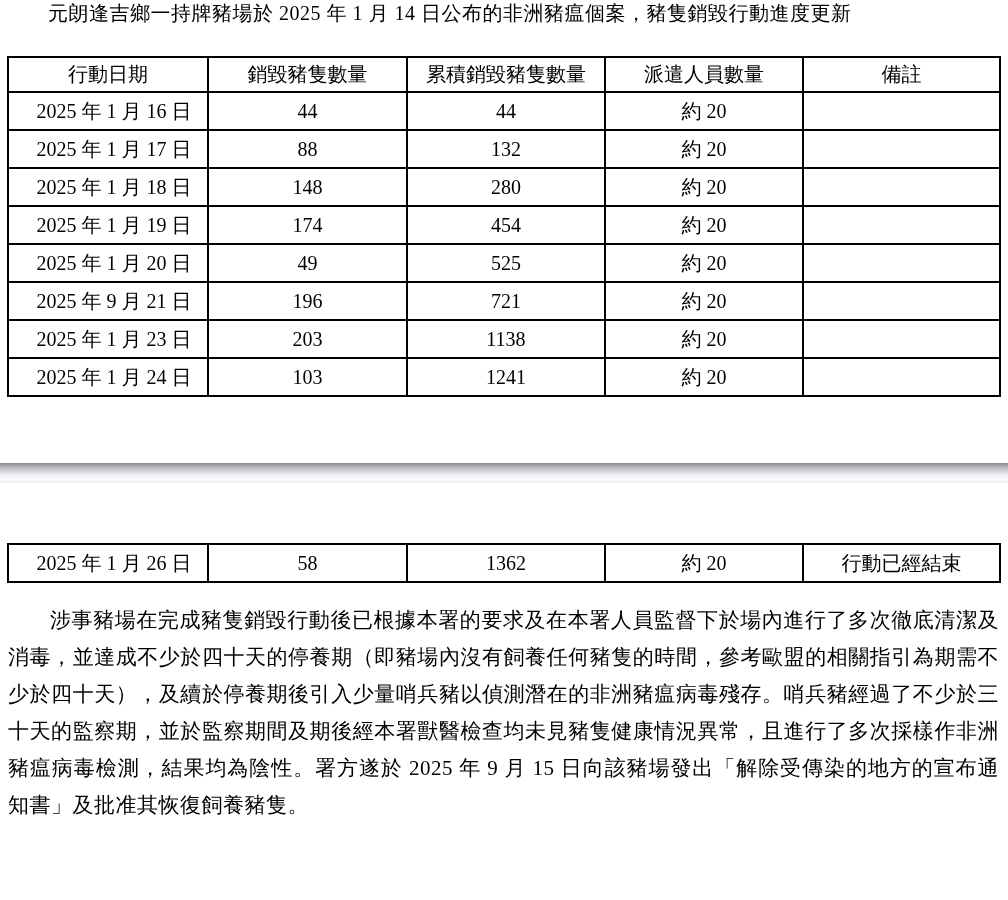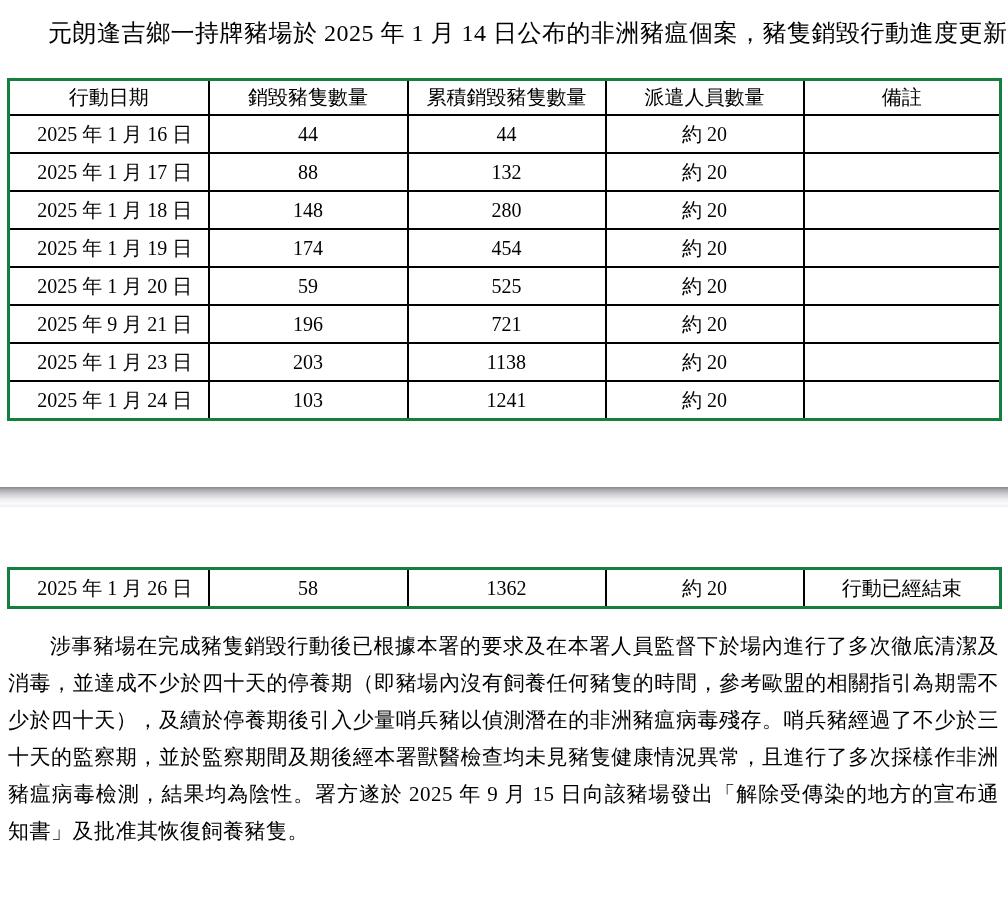--- a/index.html
+++ b/index.html
@@ -10,32 +10,32 @@
     font-family: "Liberation Serif", "DejaVu Serif", serif;
   }
   body {
     width: 1008px;
     height: 900px;
     overflow: hidden;
     position: relative;
   }
   .doc-title {
     margin: 0;
-    padding: 17px 20px 0 48px;
-    font-size: 24px;
+    padding: 0 20px 0 48px;
+    font-size: 20px;
     font-weight: normal;
     letter-spacing: 0.5px;
     white-space: nowrap;
   }
   table.data-table {
     border-collapse: collapse;
     table-layout: fixed;
     width: 992px;
     margin: 29px 0 0 7px;
-    border: 3px solid #15803d;
+    border: 1px solid #15803d;
   }
   table.mini {
     margin-top: 0;
   }
   .data-table th, .data-table td {
     border: 2px solid #000;
     font-size: 20px;
     font-weight: normal;
     text-align: center;
     white-space: nowrap;
@@ -108,21 +108,21 @@
     </tr>
     <tr>
       <td class="date-cell">2025 年 1 月 19 日</td>
       <td>174</td>
       <td>454</td>
       <td>約 20</td>
       <td></td>
     </tr>
     <tr>
       <td class="date-cell">2025 年 1 月 20 日</td>
-      <td>59</td>
+      <td>49</td>
       <td>525</td>
       <td>約 20</td>
       <td></td>
     </tr>
     <tr>
       <td class="date-cell">2025 年 9 月 21 日</td>
       <td>196</td>
       <td>721</td>
       <td>約 20</td>
       <td></td>

